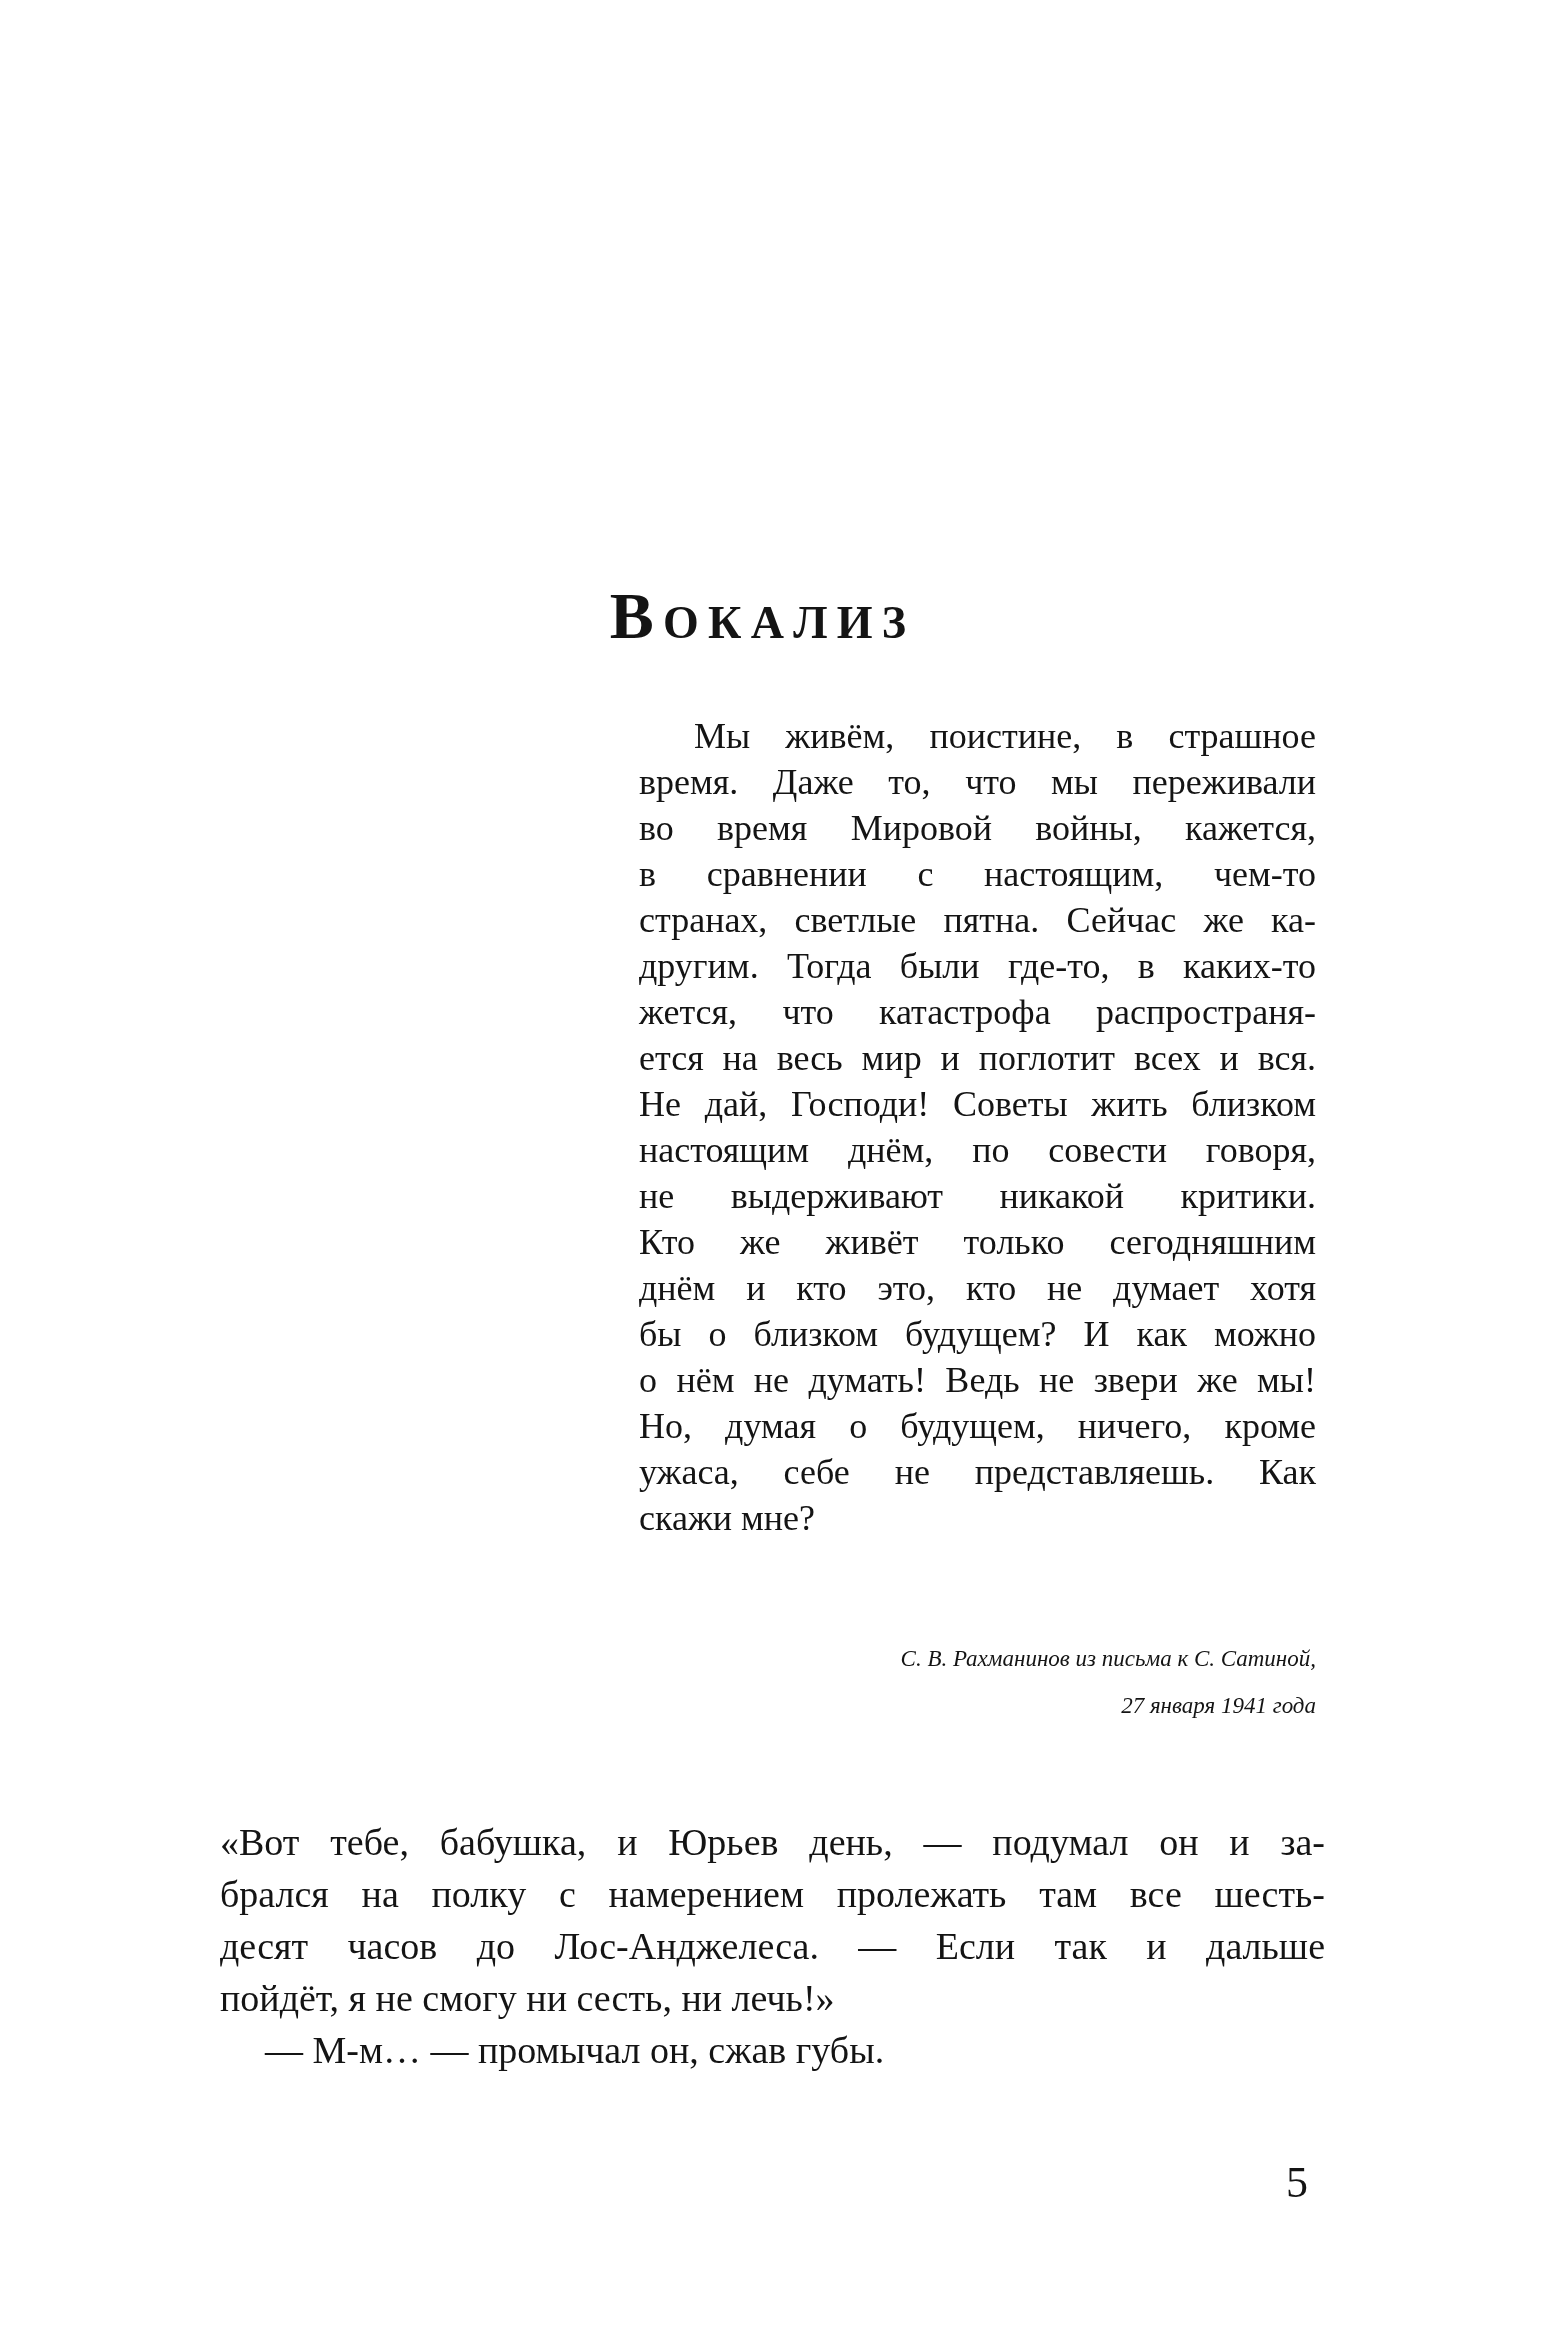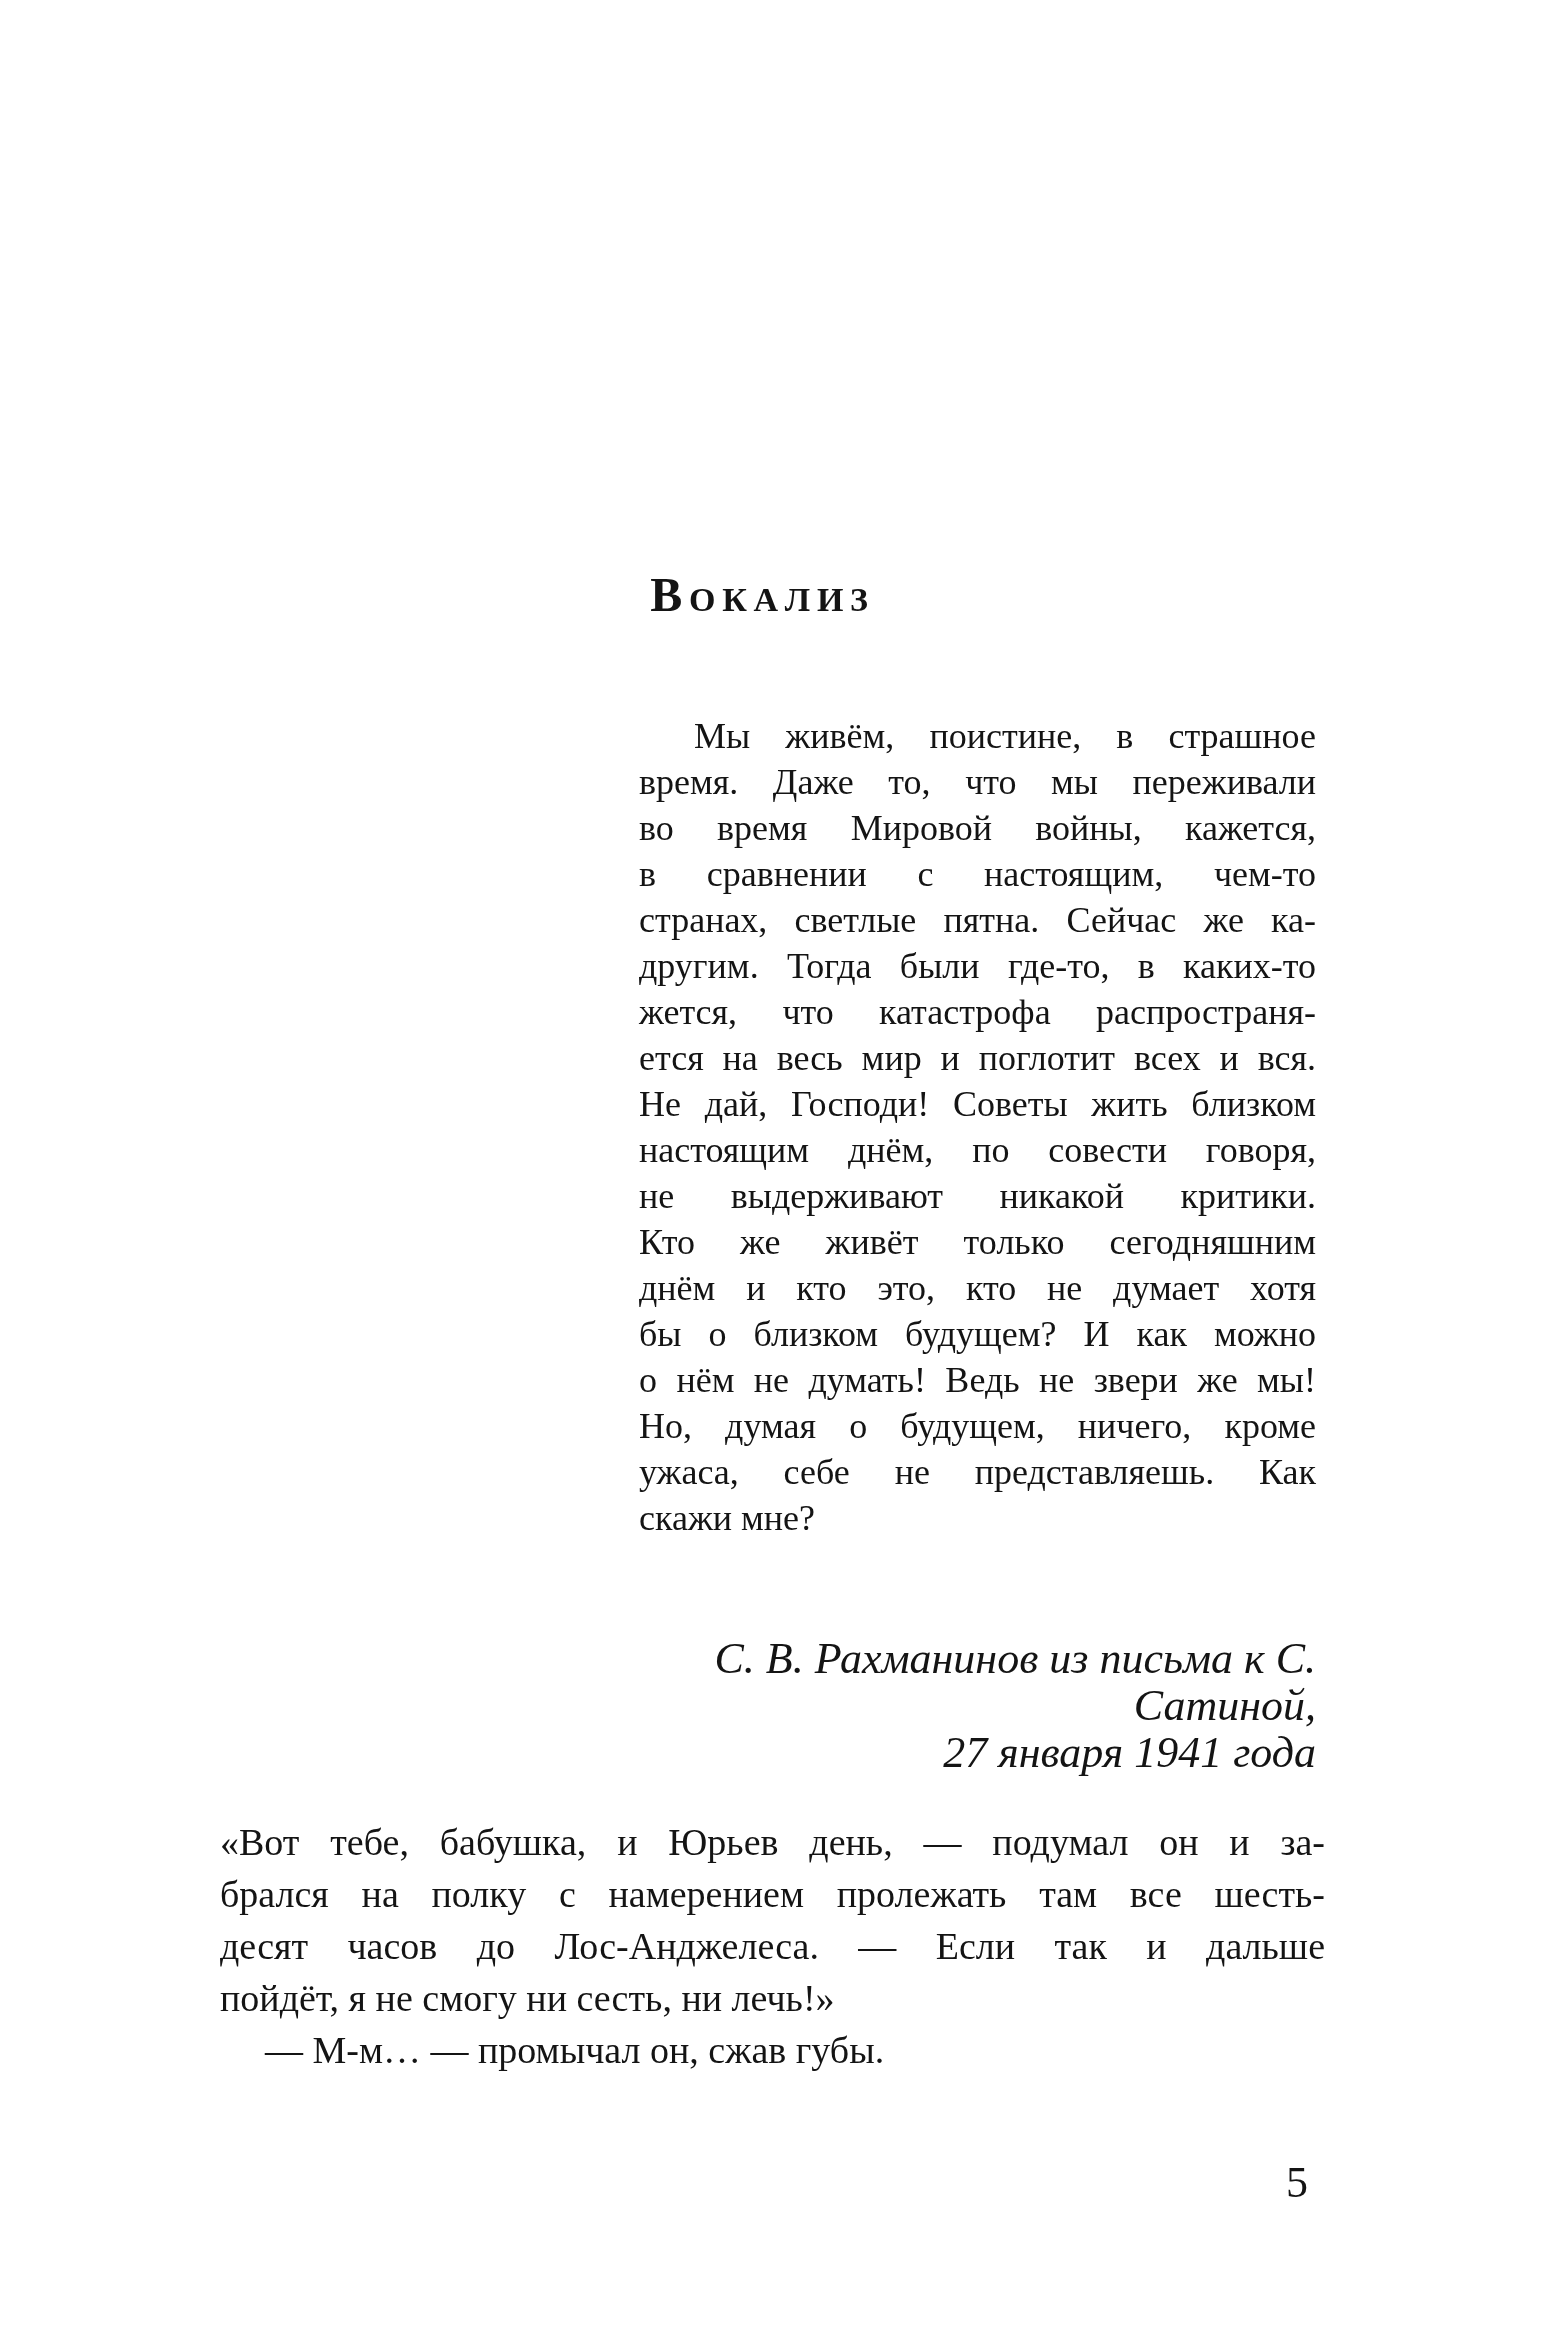--- a/index.html
+++ b/index.html
@@ -17,21 +17,21 @@
     font-family: "Liberation Serif", "DejaVu Serif", serif;
   }
 
   
   .chapter-title {
     position: absolute;
     left: 210px;
     width: 1105px;
     top: 539px;
     text-align: center;
-    font-size: 48px;
+    font-size: 66px;
     line-height: 1;
     font-variant: small-caps;
     letter-spacing: 0.14em;
     white-space: nowrap;
   }
 
   
   .epigraph {
     position: absolute;
     left: 639px;
@@ -51,21 +51,21 @@
   .epigraph .indent {
     padding-left: 55px;
   }
 
   
   .attribution {
     position: absolute;
     left: 639px;
     width: 677px;
     top: 1635px;
-    font-size: 44px;
+    font-size: 23px;
     line-height: 47px;
     font-style: italic;
     text-align: right;
   }
 
   
   .body-text {
     position: absolute;
     left: 220px;
     width: 1105px;

